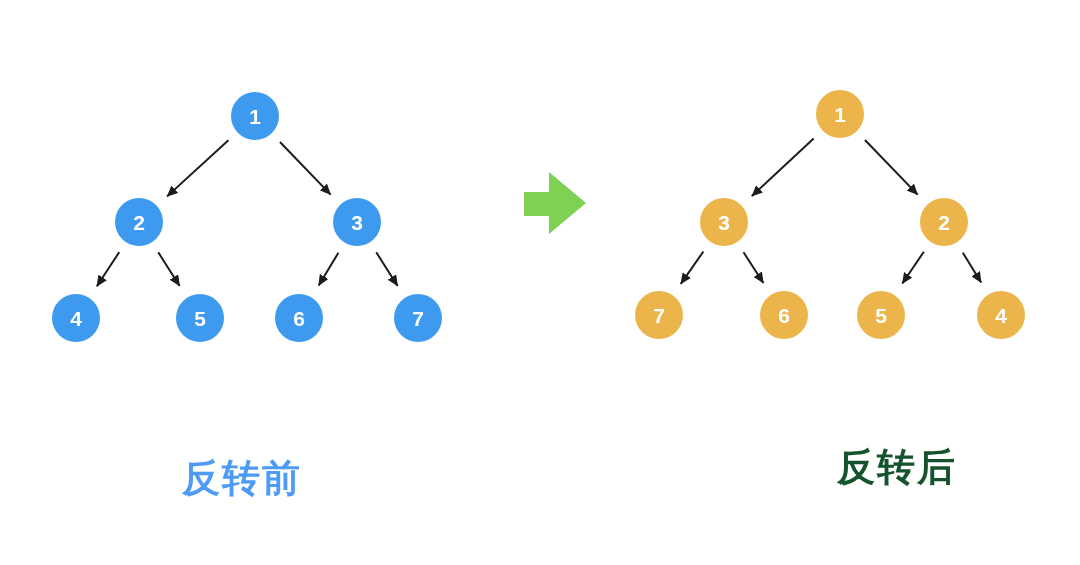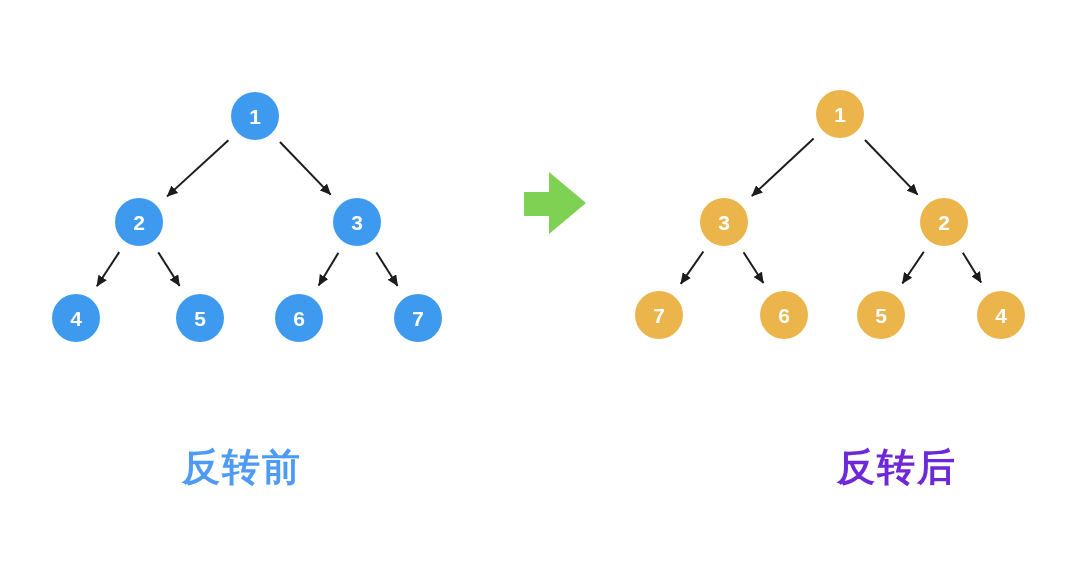--- a/index.html
+++ b/index.html
@@ -79,16 +79,16 @@
         <circle cx="784" cy="315" r="24" fill="#ebb54c"></circle>
         <text x="784" y="322.5" text-anchor="middle" font-size="21" font-weight="600" fill="#ffffff" font-family="&quot;Liberation Sans&quot;, sans-serif">6</text>
         <circle cx="881" cy="315" r="24" fill="#ebb54c"></circle>
         <text x="881" y="322.5" text-anchor="middle" font-size="21" font-weight="600" fill="#ffffff" font-family="&quot;Liberation Sans&quot;, sans-serif">5</text>
         <circle cx="1001" cy="315" r="24" fill="#ebb54c"></circle>
         <text x="1001" y="322.5" text-anchor="middle" font-size="21" font-weight="600" fill="#ffffff" font-family="&quot;Liberation Sans&quot;, sans-serif">4</text>
       </g>
       <polygon points="524,192 549,192 549,172 586,203 549,234 549,216 524,216" fill="#7ed152"></polygon>
   </svg>
 
-  <div class="tree-label" id="label-before" style="color: rgb(77, 155, 245);">反转前</div>
+  <div class="tree-label" id="label-before" style="color: rgb(77, 155, 245); margin-top: 11px;">反转前</div>
 
-  <div class="tree-label" id="label-after" style="color: #6d28d9;">反转后</div>
+  <div class="tree-label" id="label-after" style="color: #14532d;">反转后</div>
 </div>
 
 </body></html>

